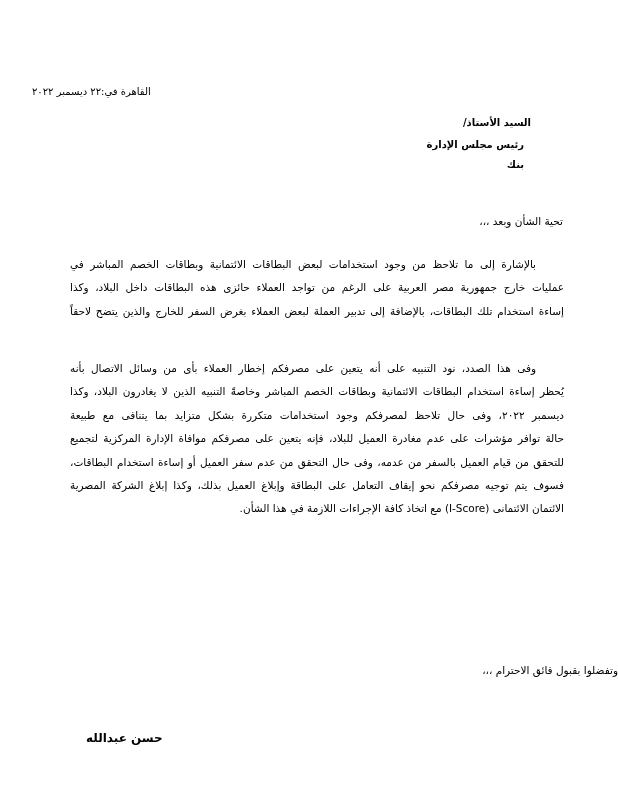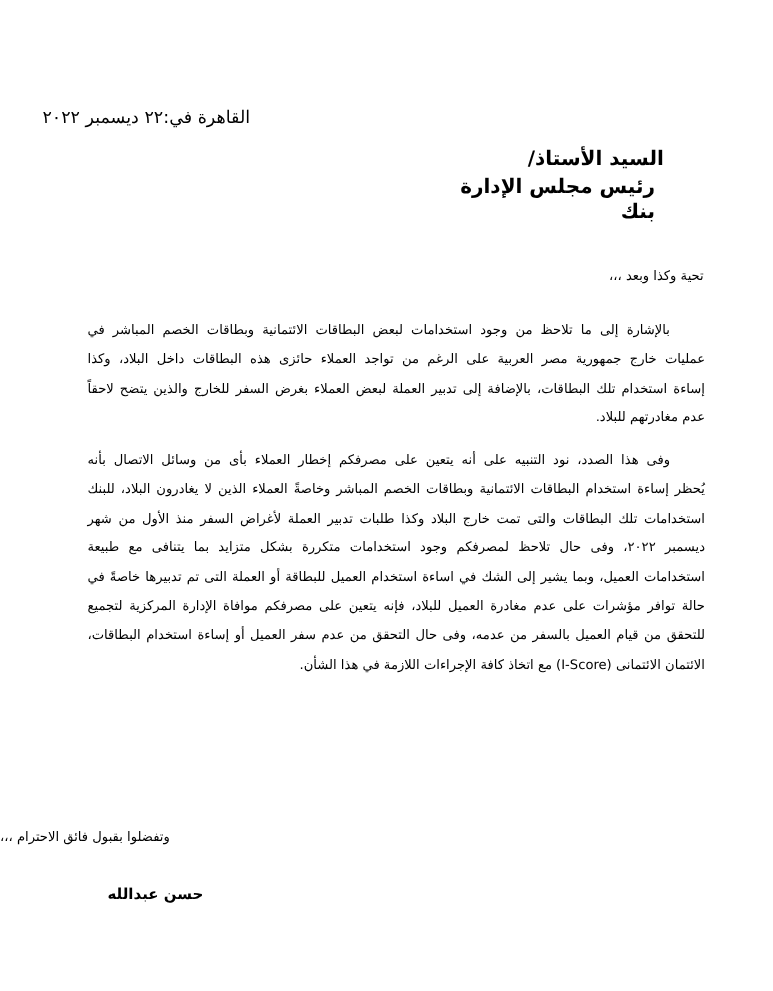--- a/index.html
+++ b/index.html
@@ -24,26 +24,26 @@
     }
     .abs {
       position: absolute;
       white-space: nowrap;
       direction: rtl;
     }
     .date {
       left: 32px;
       top: 86px;
       width: 170px;
-      font-size: 14px;
-      text-align: center;
+      font-size: 10px;
+      text-align: left;
     }
     .recipient {
       font-weight: bold;
-      font-size: 16px;
+      font-size: 10px;
     }
     .r1 { right: 87px; top: 117px; }
     .r2 { right: 94px; top: 139px; }
     .r3 { right: 94px; top: 159px; }
     .greeting {
       right: 55px;
       top: 215px;
       font-size: 10.5px;
     }
     .para {
@@ -74,58 +74,56 @@
     .iscore {
       direction: ltr;
       unicode-bidi: embed;
       font-family: "DejaVu Sans", sans-serif;
     }
     .closing {
       left: 0;
       width: 618px;
       top: 664px;
       font-size: 10.5px;
-      text-align: left;
+      text-align: right;
     }
     .signature {
       left: 86px;
-      top: 708px;
+      top: 731px;
       font-size: 12px;
       font-weight: bold;
       text-align: center;
     }
   </style>
 </head>
 <body>
 
 <div class="page">
 
   <div class="abs date">القاهرة في:٢٢ ديسمبر ٢٠٢٢</div>
 
   <div class="abs recipient r1">السيد الأستاذ/</div>
   <div class="abs recipient r2">رئيس مجلس الإدارة</div>
   <div class="abs recipient r3">بنك</div>
 
-  <div class="abs greeting">تحية وكذا وبعد ،،،</div>
+  <div class="abs greeting">تحية الشأن وبعد ،،،</div>
 
   <div class="para p1">
     <span class="line indent">بالإشارة إلى ما تلاحظ من وجود استخدامات لبعض البطاقات الائتمانية وبطاقات الخصم المباشر في</span>
     <span class="line">عمليات خارج جمهورية مصر العربية على الرغم من تواجد العملاء حائزى هذه البطاقات داخل البلاد، وكذا</span>
     <span class="line">إساءة استخدام تلك البطاقات، بالإضافة إلى تدبير العملة لبعض العملاء بغرض السفر للخارج والذين يتضح لاحقاً</span>
-    <span class="line last">عدم مغادرتهم للبلاد.</span>
   </div>
 
   <div class="para p2">
     <span class="line indent">وفى هذا الصدد، نود التنبيه على أنه يتعين على مصرفكم إخطار العملاء بأى من وسائل الاتصال بأنه</span>
-    <span class="line">يُحظر إساءة استخدام البطاقات الائتمانية وبطاقات الخصم المباشر وخاصةً العملاء الذين لا يغادرون البلاد، للبنك</span>
-    <span class="line">استخدامات تلك البطاقات والتى تمت خارج البلاد وكذا طلبات تدبير العملة لأغراض السفر منذ الأول من شهر</span>
+    <span class="line">يُحظر إساءة استخدام البطاقات الائتمانية وبطاقات الخصم المباشر وخاصةً التنبيه الذين لا يغادرون البلاد، وكذا</span>
     <span class="line">ديسمبر ٢٠٢٢، وفى حال تلاحظ لمصرفكم وجود استخدامات متكررة بشكل متزايد بما يتنافى مع طبيعة</span>
-    <span class="line">استخدامات العميل، وبما يشير إلى الشك في اساءة استخدام العميل للبطاقة أو العملة التى تم تدبيرها خاصةً في</span>
     <span class="line">حالة توافر مؤشرات على عدم مغادرة العميل للبلاد، فإنه يتعين على مصرفكم موافاة الإدارة المركزية لتجميع</span>
     <span class="line">للتحقق من قيام العميل بالسفر من عدمه، وفى حال التحقق من عدم سفر العميل أو إساءة استخدام البطاقات،</span>
+    <span class="line">فسوف يتم توجيه مصرفكم نحو إيقاف التعامل على البطاقة وإبلاغ العميل بذلك، وكذا إبلاغ الشركة المصرية</span>
     <span class="line last">
       <span>الائتمان الائتمانى</span>
       <span class="iscore">(I-Score)</span>
       <span>مع اتخاذ كافة الإجراءات اللازمة في هذا الشأن.</span>
     </span>
   </div>
 
   <div class="abs closing">وتفضلوا بقبول فائق الاحترام ،،،</div>
 
   <div class="abs signature">حسن عبدالله</div>

